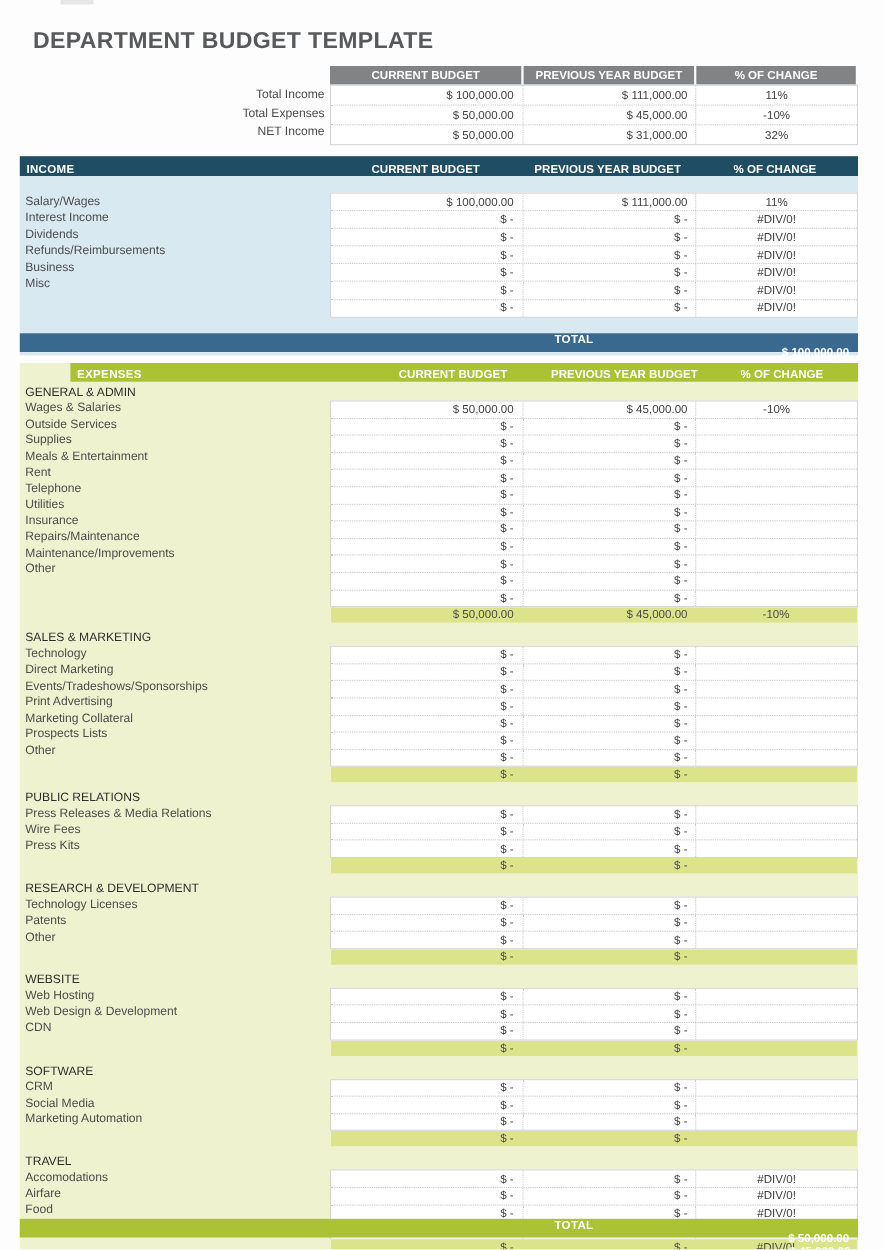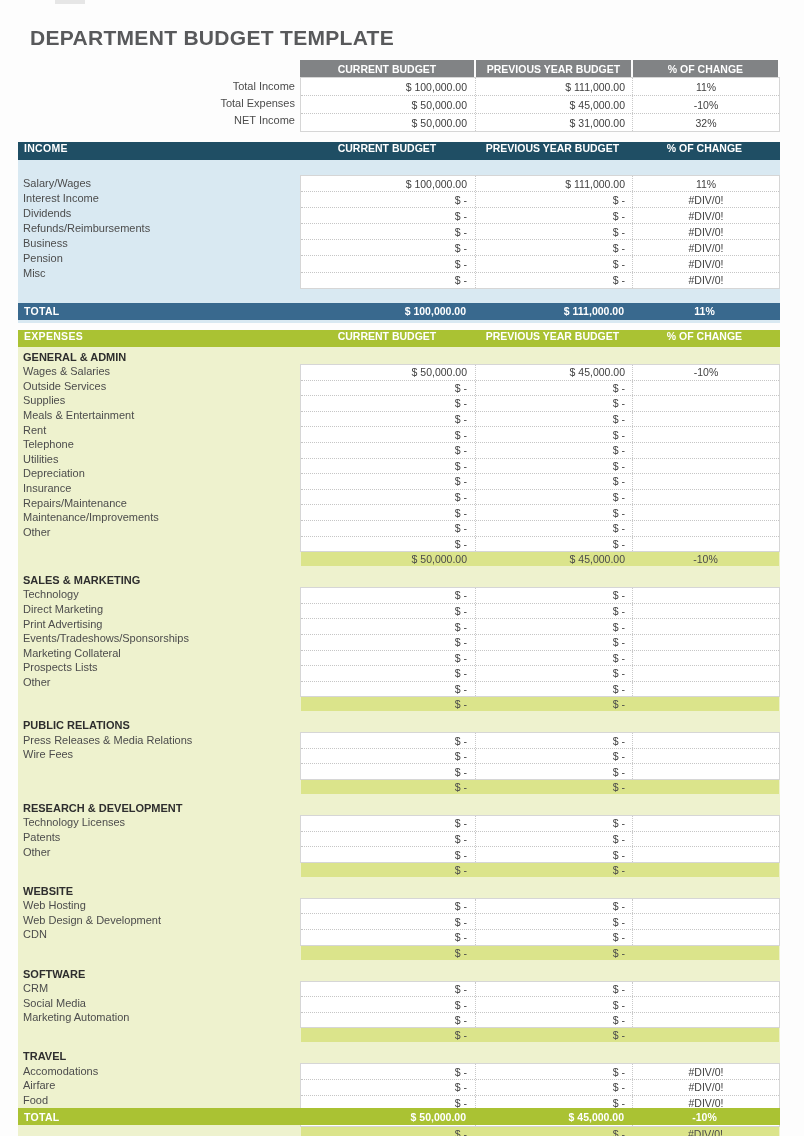--- a/index.html
+++ b/index.html
@@ -44,45 +44,45 @@
   .hcell.prev{width:157px;border-left:2px solid #fcfcfc;}
   .hcell.chg{width:147px;border-left:2px solid #fcfcfc;}
   .summary .lrow{justify-content:flex-end;padding-right:5px;padding-left:0;height:17px;}
   .summary .vrow{height:17px;}
 
   
   .section{position:absolute;left:18px;width:762px;}
   .section.income{top:142px;background:var(--c-income-bg);padding-bottom:3px;}
   .section.expenses{top:330px;background:var(--c-exp-bg);padding-bottom:4px;}
 
-  .band{display:flex;align-items:flex-start;height:18px;}
+  .band{display:flex;align-items:flex-end;height:18px;}
   .band.blue{background:var(--c-income-head);}
-  .band.green{background:var(--c-exp-head);height:17px;}
+  .band.green{background:var(--c-exp-head);height:17px;margin-left:46px;}
   .btitle{width:282px;padding-left:6px;box-sizing:border-box;color:#fff;font-weight:bold;
           font-size:10.5px;letter-spacing:.3px;}
   .bcol{color:#fff;font-weight:bold;font-size:10.5px;text-align:center;}
   .bcol.cur{width:174px;}
   .bcol.prev{width:157px;}
   .bcol.chg{width:147px;}
 
   .income .body{margin-top:15px;}
   .income .lrow,.income .vrow{height:15.1px;}
 
-  .totalbar{display:flex;align-items:center;height:17px;}
+  .totalbar{display:flex;align-items:flex-end;height:17px;flex-direction:column;}
   .totalbar.blue2{background:var(--c-income-total);margin-top:14px;}
   .totalbar.green2{background:var(--c-exp-head);}
   .bval{color:#fff;font-weight:bold;font-size:10.5px;box-sizing:border-box;}
   .bval.cur{width:174px;text-align:right;padding-right:8px;}
   .bval.prev{width:157px;text-align:right;padding-right:7px;}
   .bval.chg{width:147px;text-align:center;}
 
   
   .group{margin-top:6px;}
   #expense-groups > .group:first-child{margin-top:2px;}
-  .ghead{height:15px;line-height:16px;padding-left:5px;font-size:11px;font-weight:bold;color:#2e2e2e;}
+  .ghead{height:15px;line-height:16px;padding-left:5px;font-size:11px;font-weight:normal;color:#2e2e2e;}
   .expenses .lrow,.expenses .vrow{height:14.6px;}
   .subtotal{display:flex;align-items:center;margin-left:283px;width:478px;height:14px;
             background:var(--c-subtotal);}
   .subtotal .vc{border-left:none;color:#4a4a4a;}
 
   .grandtotal{position:absolute;left:18px;top:1108px;width:762px;}
 </style>
 </head>
 <body>
 
@@ -132,21 +132,20 @@
       <div class="bcol prev">PREVIOUS YEAR BUDGET</div>
       <div class="bcol chg">% OF CHANGE</div>
     </div>
     <div class="body">
       <div class="lcol" id="income-labels">
           <div class="lrow">Salary/Wages</div>
           <div class="lrow">Interest Income</div>
           <div class="lrow">Dividends</div>
           <div class="lrow">Refunds/Reimbursements</div>
           <div class="lrow">Business</div>
-          <div class="lrow">Pension</div>
           <div class="lrow">Misc</div>
         </div>
       <div class="vgrid" id="income-grid">
           <div class="vrow">
             <div class="vc cur">$ 100,000.00</div>
             <div class="vc prev">$ 111,000.00</div>
             <div class="vc chg">11%</div>
           </div>
           <div class="vrow">
             <div class="vc cur">$ -</div>
@@ -200,21 +199,20 @@
           <div class="ghead">GENERAL &amp; ADMIN</div>
           <div class="body">
             <div class="lcol">
               <div class="lrow">Wages &amp; Salaries</div>
               <div class="lrow">Outside Services</div>
               <div class="lrow">Supplies</div>
               <div class="lrow">Meals &amp; Entertainment</div>
               <div class="lrow">Rent</div>
               <div class="lrow">Telephone</div>
               <div class="lrow">Utilities</div>
-              <div class="lrow">Depreciation</div>
               <div class="lrow">Insurance</div>
               <div class="lrow">Repairs/Maintenance</div>
               <div class="lrow">Maintenance/Improvements</div>
               <div class="lrow">Other</div>
             </div>
             <div class="vgrid">
               <div class="vrow">
                 <div class="vc cur">$ 50,000.00</div>
                 <div class="vc prev">$ 45,000.00</div>
                 <div class="vc chg">-10%</div>
@@ -281,22 +279,22 @@
             <div class="vc prev">$ 45,000.00</div>
             <div class="vc chg">-10%</div>
           </div>
         </div>
         <div class="group">
           <div class="ghead">SALES &amp; MARKETING</div>
           <div class="body">
             <div class="lcol">
               <div class="lrow">Technology</div>
               <div class="lrow">Direct Marketing</div>
+              <div class="lrow">Events/Tradeshows/Sponsorships</div>
               <div class="lrow">Print Advertising</div>
-              <div class="lrow">Events/Tradeshows/Sponsorships</div>
               <div class="lrow">Marketing Collateral</div>
               <div class="lrow">Prospects Lists</div>
               <div class="lrow">Other</div>
             </div>
             <div class="vgrid">
               <div class="vrow">
                 <div class="vc cur">$ -</div>
                 <div class="vc prev">$ -</div>
                 <div class="vc chg"></div>
               </div>
@@ -337,20 +335,21 @@
             <div class="vc prev">$ -</div>
             <div class="vc chg"></div>
           </div>
         </div>
         <div class="group">
           <div class="ghead">PUBLIC RELATIONS</div>
           <div class="body">
             <div class="lcol">
               <div class="lrow">Press Releases &amp; Media Relations</div>
               <div class="lrow">Wire Fees</div>
+              <div class="lrow">Press Kits</div>
             </div>
             <div class="vgrid">
               <div class="vrow">
                 <div class="vc cur">$ -</div>
                 <div class="vc prev">$ -</div>
                 <div class="vc chg"></div>
               </div>
               <div class="vrow">
                 <div class="vc cur">$ -</div>
                 <div class="vc prev">$ -</div>

